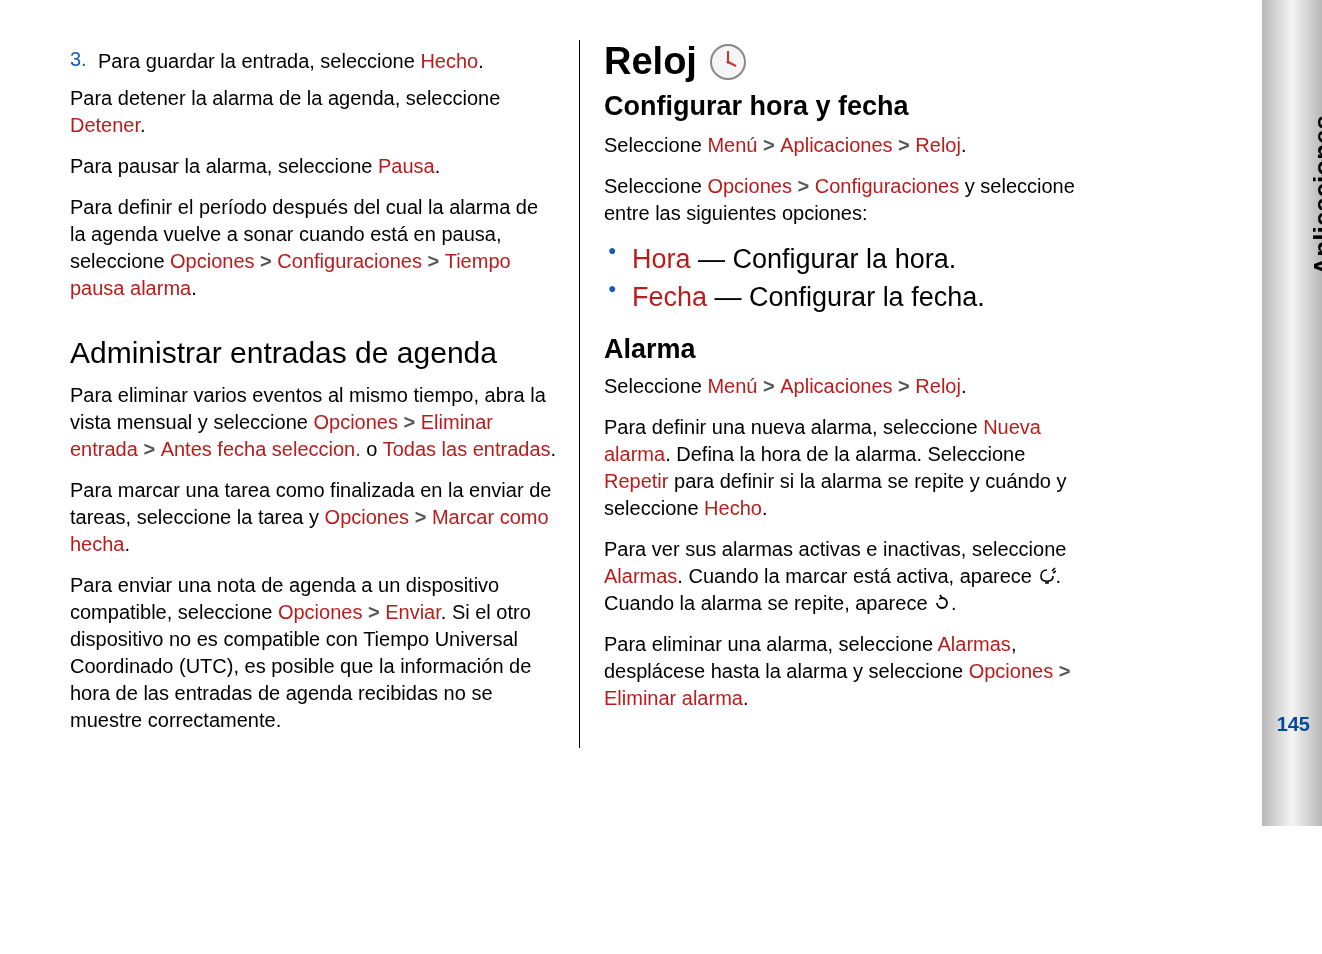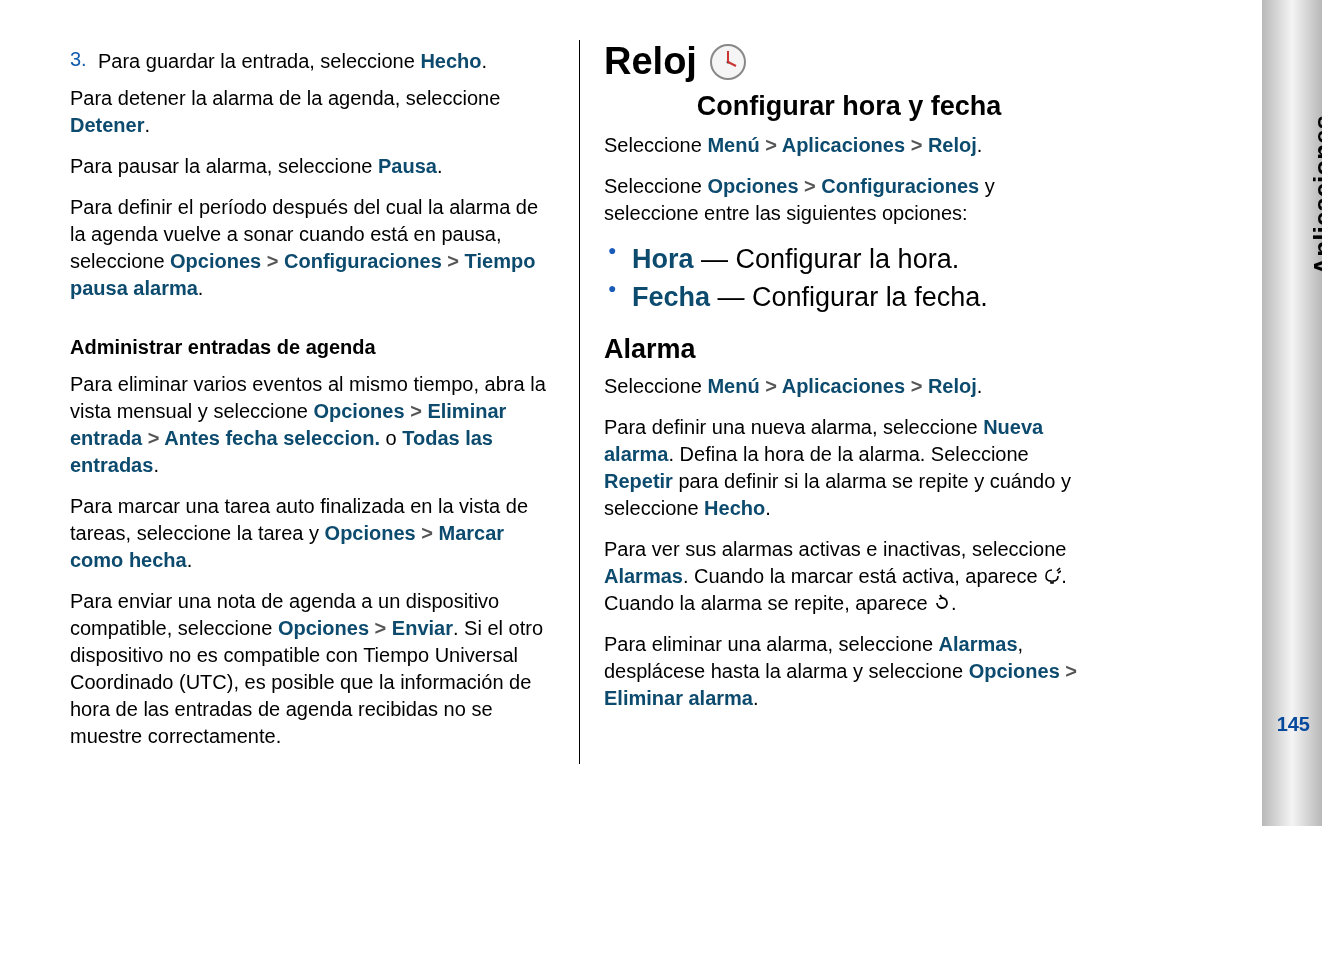--- a/index.html
+++ b/index.html
@@ -20,26 +20,26 @@
   .col {
     width: 530px;
     padding: 0 20px;
   }
   .col-left { border-right: 1px solid #000; margin-right: 4px; padding-top: 8px;}
   .col-right { padding-top: 0; }
   .ol-item { display: flex; margin-bottom: 10px; }
   .ol-num { color: #125cae; font-weight: 400; width: 28px; flex-shrink: 0; font-size: 20px; }
   .ol-text { font-size: 20px; line-height: 1.35; }
   .para { font-size: 20px; line-height: 1.35; margin-bottom: 14px; }
-  .bold { font-weight: bold; color: #0c4a6e; }
+  .bold { font-weight: normal; color: #b91c1c; }
   .sep { color: #555; font-weight: bold; }
-  h2.section { font-size: 20px; font-weight: bold; margin: 34px 0 12px; }
+  h2.section { font-size: 30px; font-weight: normal; margin: 34px 0 12px; }
   h1.main { font-size: 38px; font-weight: bold; display: inline-block; vertical-align: middle; }
   .title-row { display: flex; align-items: center; gap: 12px; margin-bottom: 8px; }
-  h2.sub { font-size: 27px; font-weight: bold; margin: 8px 0 10px; text-align: center; }
+  h2.sub { font-size: 27px; font-weight: bold; margin: 8px 0 10px; }
   h2.sub2 { font-size: 27px; font-weight:bold; margin: 18px 0 8px; }
   ul.bullets { list-style: none; padding-left: 0; margin-bottom: 12px; }
   ul.bullets li { position: relative; padding-left: 28px; font-size: 27px; line-height: 1.35; margin-bottom: 2px; }
   ul.bullets li::before {
     content: "●"; color: #1a5bb8; position: absolute; left: 4px; top: 0; font-size: 14px;
   }
   .sidebar {
     position: absolute;
     right: 0;
     top: 0;
@@ -91,21 +91,21 @@
     <p class="para">
       <span>Para definir el período después del cual la alarma de la agenda vuelve a sonar cuando está en pausa, seleccione </span><span class="bold">Opciones</span><span class="sep"> &gt; </span><span class="bold">Configuraciones</span><span class="sep"> &gt; </span><span class="bold">Tiempo pausa alarma</span><span>.</span>
     </p>
 
     <h2 class="section">Administrar entradas de agenda</h2>
 
     <p class="para">
       <span>Para eliminar varios eventos al mismo tiempo, abra la vista mensual y seleccione </span><span class="bold">Opciones</span><span class="sep"> &gt; </span><span class="bold">Eliminar entrada</span><span class="sep"> &gt; </span><span class="bold">Antes fecha seleccion.</span><span> o </span><span class="bold">Todas las entradas</span><span>.</span>
     </p>
     <p class="para">
-      <span>Para marcar una tarea auto finalizada en la vista de tareas, seleccione la tarea y </span><span class="bold">Opciones</span><span class="sep"> &gt; </span><span class="bold">Marcar como hecha</span><span>.</span>
+      <span>Para marcar una tarea como finalizada en la enviar de tareas, seleccione la tarea y </span><span class="bold">Opciones</span><span class="sep"> &gt; </span><span class="bold">Marcar como hecha</span><span>.</span>
     </p>
     <p class="para">
       <span>Para enviar una nota de agenda a un dispositivo compatible, seleccione </span><span class="bold">Opciones</span><span class="sep"> &gt; </span><span class="bold">Enviar</span><span>. Si el otro dispositivo no es compatible con Tiempo Universal Coordinado (UTC), es posible que la información de hora de las entradas de agenda recibidas no se muestre correctamente.</span>
     </p>
   </div>
 
   <div class="col col-right">
     <div class="title-row">
       <h1 class="main">Reloj</h1>
       <svg class="clock-icon" width="38" height="38" viewBox="0 0 38 38">

